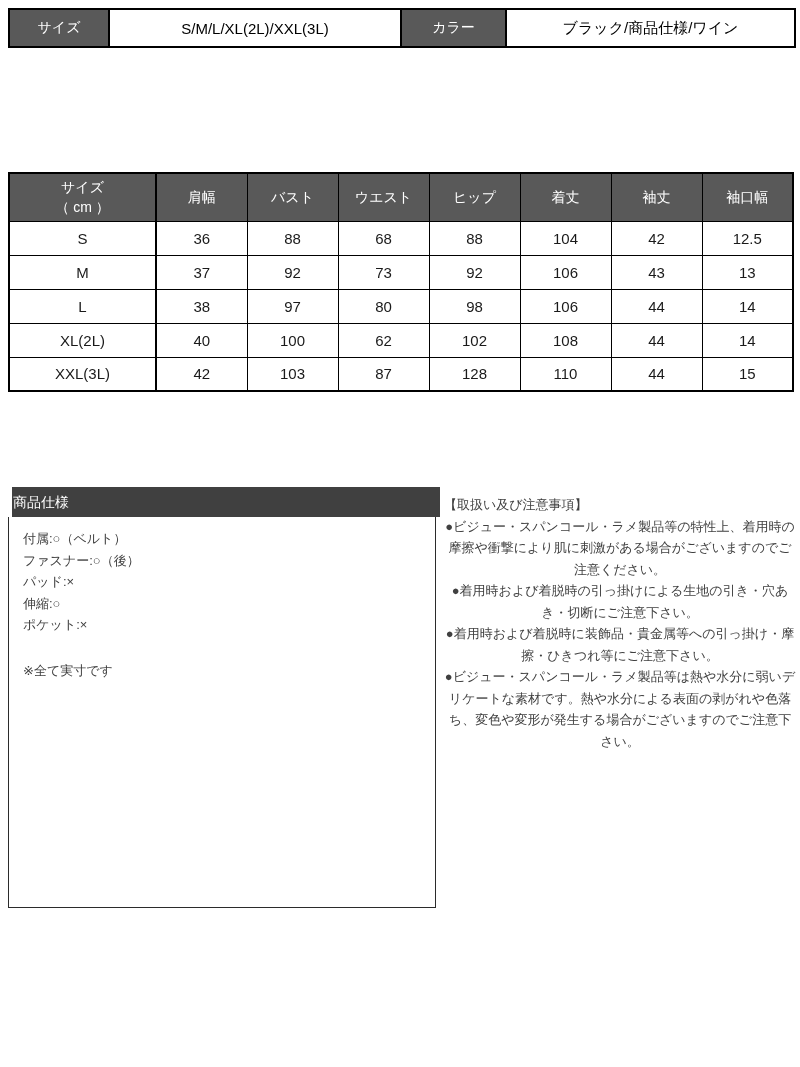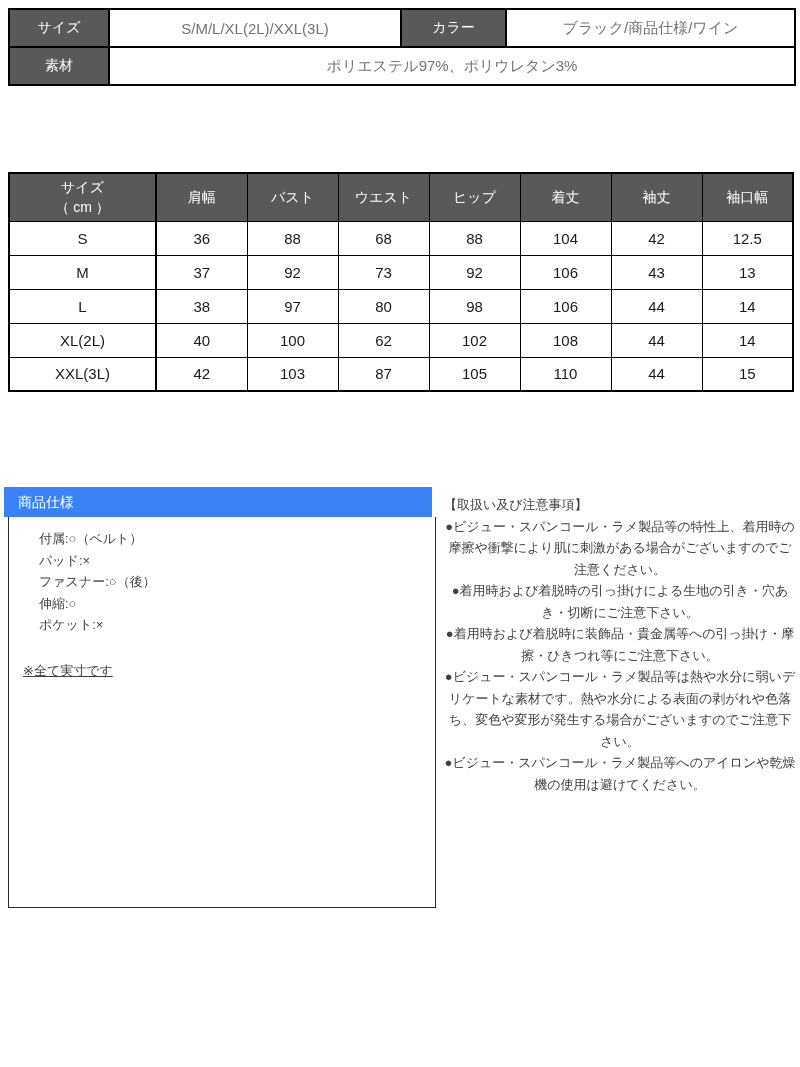--- a/index.html
+++ b/index.html
@@ -20,21 +20,21 @@
     width: 786px;
     border-collapse: collapse;
     table-layout: fixed;
   }
   .info-table td {
     border: 2px solid #000000;
     height: 38px;
     text-align: center;
     vertical-align: middle;
     font-size: 15px;
-    color: #737373;
+    color: #000000;
     background: #ffffff;
   }
   .info-table td.hd {
     background: #595959;
     color: #ffffff;
     font-size: 14px;
   }
 
   
   .size-table {
@@ -62,41 +62,41 @@
     height: 34px;
     font-size: 15px;
     color: #1a1a1a;
     background: #ffffff;
   }
   .size-table th.c0, .size-table td.c0 { border-right-width: 2px; }
 
   
   .spec-title {
     position: absolute;
-    left: 4px; top: 487px;
+    left: 12px; top: 487px;
     width: 428px; height: 30px;
-    background: #3b82f6;
+    background: #404040;
     color: #ffffff;
     font-size: 14px;
     line-height: 30px;
-    padding-left: 14px;
+    padding-left: 1px;
   }
   .spec-body {
     position: absolute;
     left: 8px; top: 517px;
     width: 428px; height: 391px;
     border: 1px solid #2b2b2b;
     border-top: none;
     padding: 11px 14px;
     font-size: 13px;
     color: #404040;
     background: #ffffff;
   }
-  .spec-line { line-height: 21.5px; margin-left: 16px; }
-  .spec-note { line-height: 21.5px; margin-top: 24px; text-decoration: underline; }
+  .spec-line { line-height: 21.5px; }
+  .spec-note { line-height: 21.5px; margin-top: 24px; }
 
   
   .precautions {
     position: absolute;
     left: 444px; top: 494px;
     width: 352px;
     font-size: 13px;
     line-height: 21.5px;
     color: #404040;
   }
@@ -113,24 +113,20 @@
       <col style="width:105px">
       <col style="width:289px">
   </colgroup>
   <tbody>
       <tr>
     <td class="hd">サイズ</td>
     <td>S/M/L/XL(2L)/XXL(3L)</td>
     <td class="hd">カラー</td>
     <td>ブラック/商品仕様/ワイン</td>
   </tr>
-  <tr>
-    <td class="hd">素材</td>
-    <td colspan="3">ポリエステル97%、ポリウレタン3%</td>
-  </tr>
 </tbody>
   </table>
 
 <table class="size-table">
   <colgroup>
     <col style="width:147px">
       <col span="7">
   </colgroup>
   <thead>
     <tr>
@@ -186,38 +182,37 @@
       <td>102</td>
       <td>108</td>
       <td>44</td>
       <td>14</td>
     </tr>
     <tr>
       <td class="c0">XXL(3L)</td>
       <td>42</td>
       <td>103</td>
       <td>87</td>
-      <td>105</td>
+      <td>128</td>
       <td>110</td>
       <td>44</td>
       <td>15</td>
     </tr>
   </tbody>
 </table>
 
 <div class="spec-title">商品仕様</div>
 <div class="spec-body">
   <div class="spec-line">付属:○（ベルト）</div>
+  <div class="spec-line">ファスナー:○（後）</div>
   <div class="spec-line">パッド:×</div>
-  <div class="spec-line">ファスナー:○（後）</div>
   <div class="spec-line">伸縮:○</div>
   <div class="spec-line">ポケット:×</div>
   <div class="spec-note">※全て実寸です</div>
 </div>
 
 <div class="precautions">
   <div class="p-title">【取扱い及び注意事項】</div>
   <div class="precaution-item">●ビジュー・スパンコール・ラメ製品等の特性上、着用時の摩擦や衝撃により肌に刺激がある場合がございますのでご注意ください。</div>
   <div class="precaution-item">●着用時および着脱時の引っ掛けによる生地の引き・穴あき・切断にご注意下さい。</div>
   <div class="precaution-item">●着用時および着脱時に装飾品・貴金属等への引っ掛け・摩擦・ひきつれ等にご注意下さい。</div>
   <div class="precaution-item">●ビジュー・スパンコール・ラメ製品等は熱や水分に弱いデリケートな素材です。熱や水分による表面の剥がれや色落ち、変色や変形が発生する場合がございますのでご注意下さい。</div>
-  <div class="precaution-item">●ビジュー・スパンコール・ラメ製品等へのアイロンや乾燥機の使用は避けてください。</div>
 </div>
 
 </body></html>

